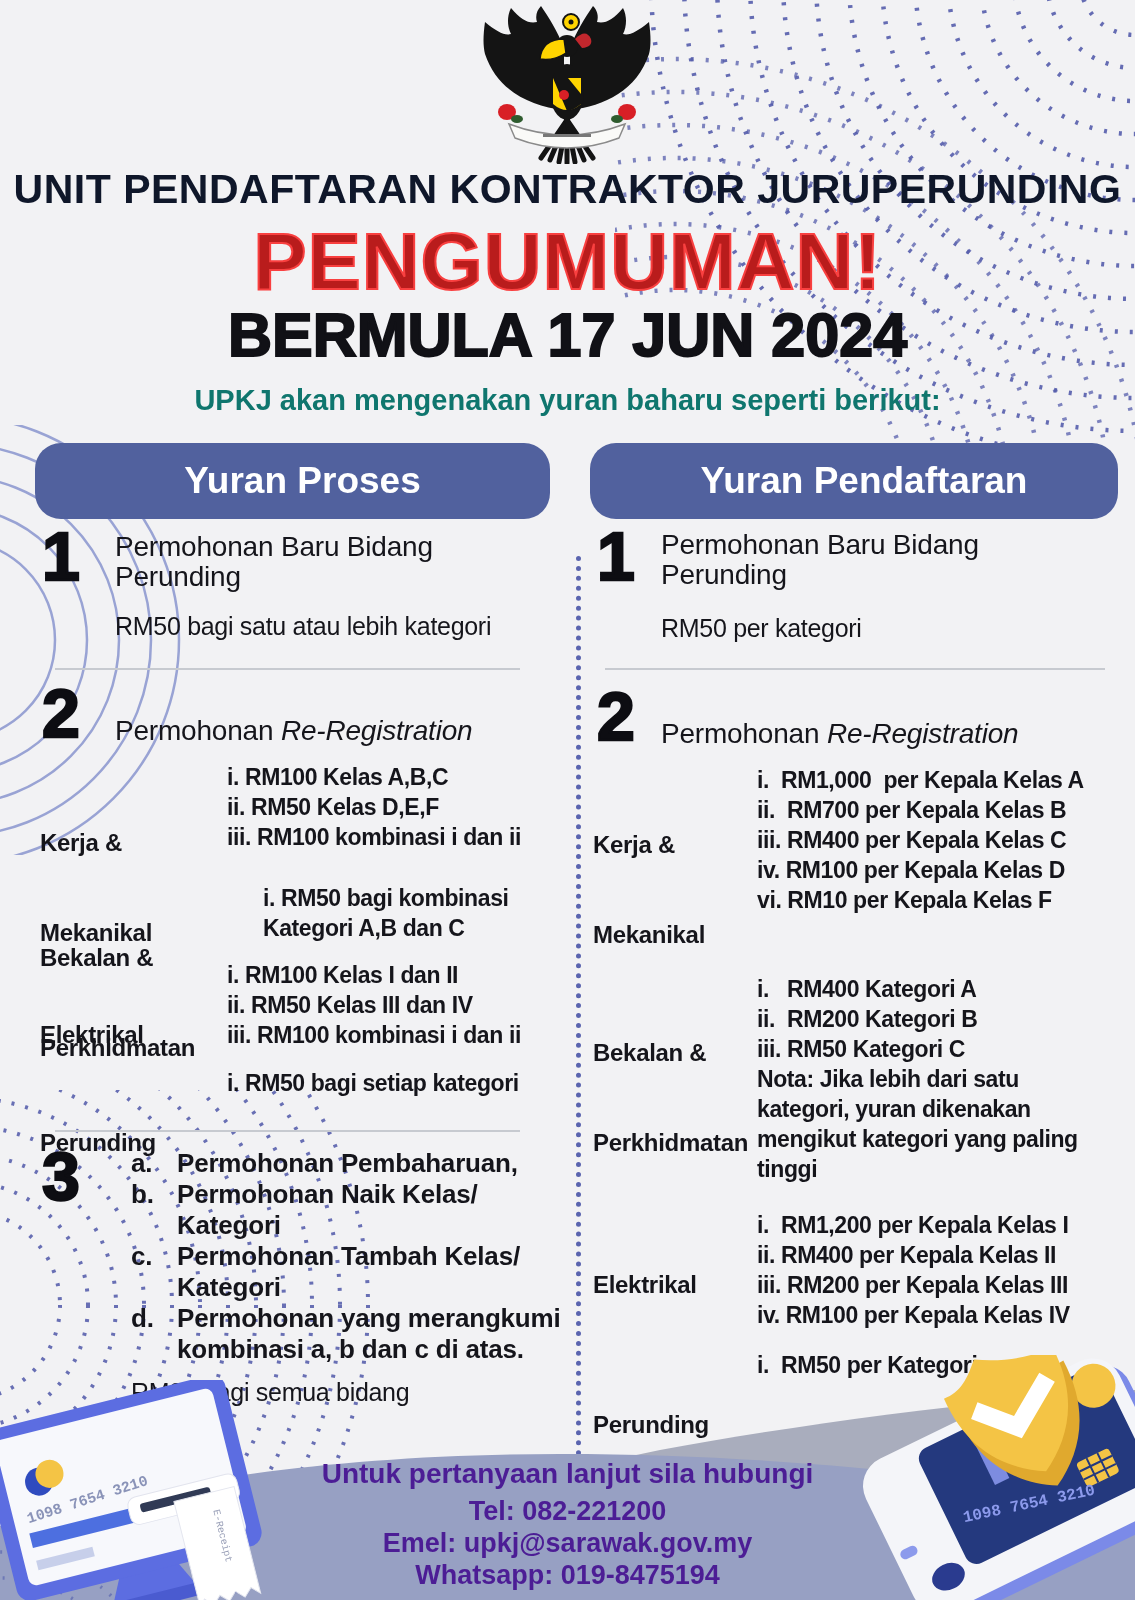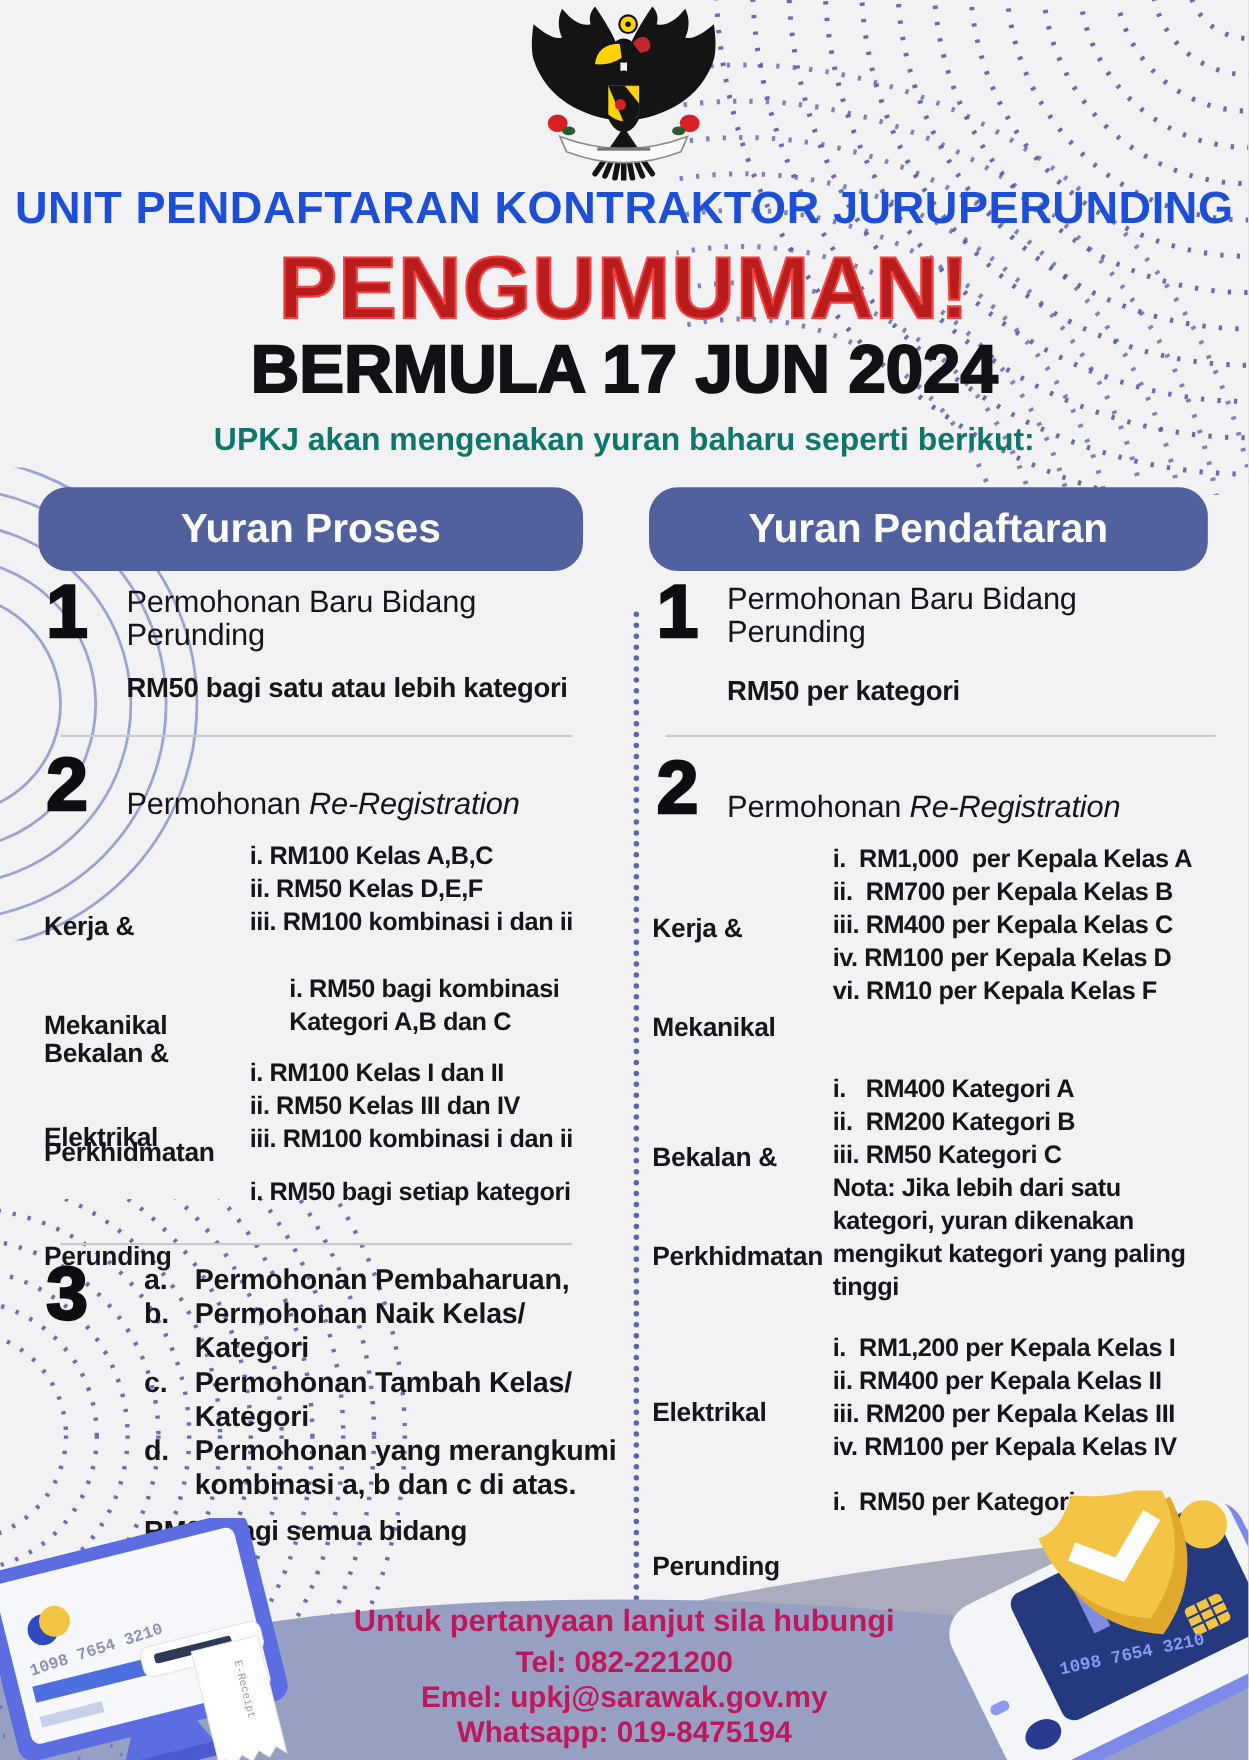--- a/index.html
+++ b/index.html
@@ -5,21 +5,21 @@
   html,body{margin:0;padding:0;background:#d8d8dc;}
   .poster{
     position:relative; width:1135px; height:1600px; margin:0 auto;
     background:#F2F2F4; overflow:hidden;
     font-family:"Liberation Sans", sans-serif; color:#15151B;
   }
   .abs{position:absolute;}
   svg{display:block;}
   .unit-title{
     top:166px; left:0; width:100%; text-align:center;
-    font-size:41px; font-weight:700; color:#1d4ed8; letter-spacing:.5px;
+    font-size:41px; font-weight:700; color:#0f172a; letter-spacing:.5px;
   }
   .announcement{
     top:216px; left:0; width:100%; text-align:center;
     font-size:80px; font-weight:800; color:#b91c1c; letter-spacing:1px;
     -webkit-text-stroke:2px #F94040;
   }
   .date-line{
     top:300px; left:0; width:100%; text-align:center;
     font-size:61px; font-weight:800; color:#111116; -webkit-text-stroke:2px #111116;
   }
@@ -27,38 +27,39 @@
     top:384px; left:0; width:100%; text-align:center;
     font-size:29px; font-weight:700; color:#0f766e;
   }
   .col{position:absolute; top:440px; height:1045px;}
   .col-left{left:35px; width:520px;}
   .col-right{left:585px; width:550px;}
   .col-title{
     border-radius:26px; background:#51619E; color:#FFFFFF;
     font-size:37px; font-weight:700; display:flex; align-items:center; justify-content:center;
     height:76px;
+    padding-left:20px;
   }
   .big-num{
     font-size:68px; font-weight:800; line-height:1; color:#0D0D12;
     -webkit-text-stroke:2.5px #0D0D12;
   }
   .sec-heading{font-size:28px; font-weight:400; line-height:30px; letter-spacing:-.2px;}
   .sec-heading .it{font-style:italic;}
-  .fee{font-size:25px; font-weight:700; letter-spacing:-.3px; white-space:pre;}
+  .fee{font-size:25px; font-weight:400; letter-spacing:-.3px; white-space:pre;}
   .row-label{font-size:24px; font-weight:700; line-height:30px; letter-spacing:-.3px; white-space:pre;}
   .vlines{font-size:23px; font-weight:700; line-height:30px; letter-spacing:-.4px;}
   .vlines div{white-space:pre;}
   .divider{height:2px; background:#C7CAD0;}
   .vdots{width:0; border-left:5px dotted #4A55A8; opacity:.9;}
   .list3{font-size:26px; font-weight:700; line-height:31px; letter-spacing:-.2px;}
   .list3 .li{display:flex;}
   .list3 .marker{width:46px; flex:0 0 46px;}
   .footer-text{
-    left:0; width:100%; text-align:center; color:#be185d;
+    left:0; width:100%; text-align:center; color:#4c1d95;
     font-weight:700; z-index:6;
   }
   .footer-text .fh{font-size:28px; margin-bottom:5px;}
   .footer-text .fl{font-size:27px; line-height:32px;}
   .z1{z-index:1}.z2{z-index:2}.z3{z-index:3}.z4{z-index:4}.z5{z-index:5}
 </style>
 </head>
 <body>
 
 <div class="poster">

